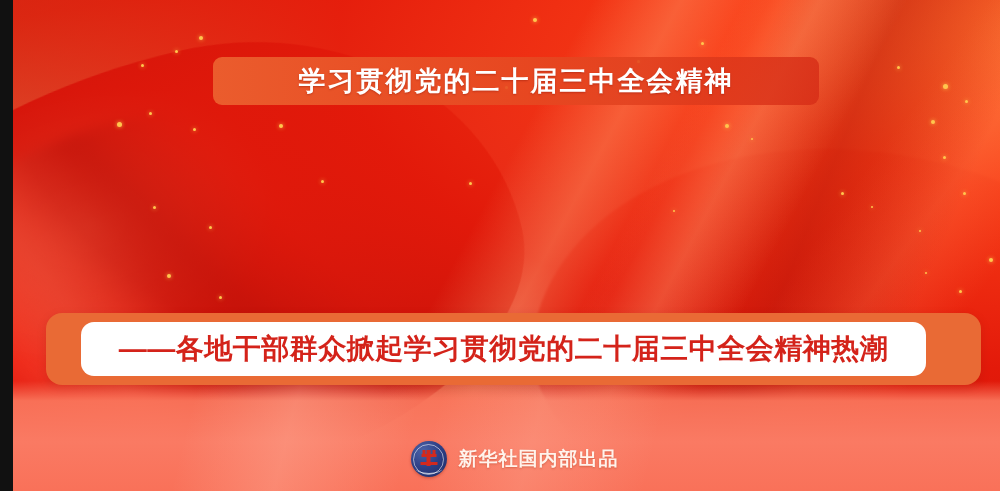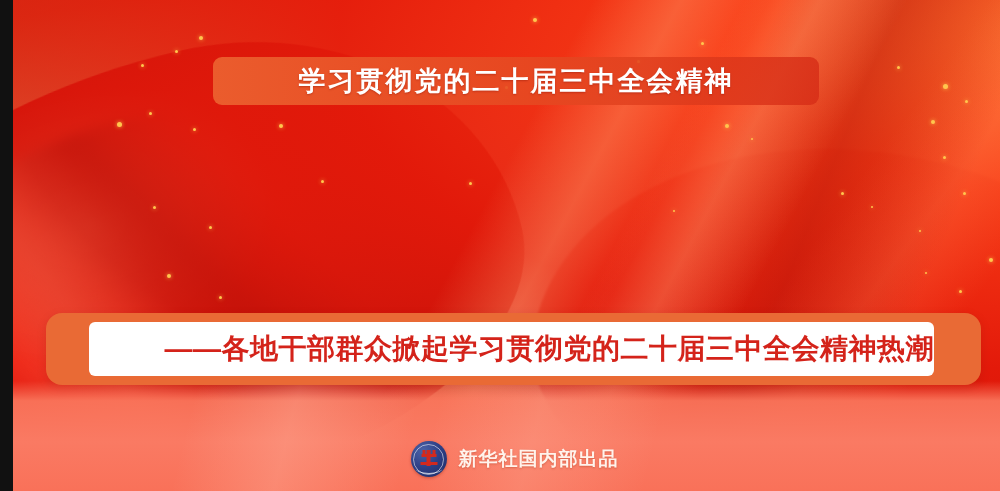--- a/index.html
+++ b/index.html
@@ -104,23 +104,23 @@
   .title-1{font-size:54px;}
   .title-2{font-size:60px;margin-top:6px;}
 
   
   .sub-band{
     position:absolute;left:33px;top:313px;width:935px;height:72px;
     background:#E96A35;border-radius:16px;
     box-shadow:0 3px 10px rgba(130,20,0,.18);
   }
   .sub-box{
-    position:absolute;left:76px;top:322px;width:845px;height:54px;
-    background:#FFFFFF;border-radius:6px;
-    display:flex;align-items:center;justify-content:flex-end;
+    position:absolute;left:68px;top:322px;width:845px;height:54px;
+    background:#FFFFFF;border-radius:13px;
+    display:flex;align-items:center;justify-content:center;
   }
   .sub-text{
     color:#D4231A;font-size:28px;font-weight:900;letter-spacing:.5px;
     white-space:nowrap;
   }
 
   
   .footer{
     position:absolute;left:3px;right:0;bottom:14px;
     display:flex;align-items:center;justify-content:center;gap:12px;

